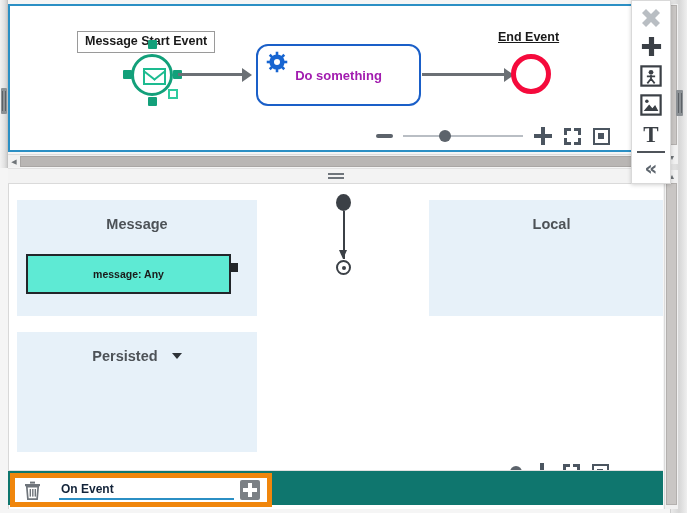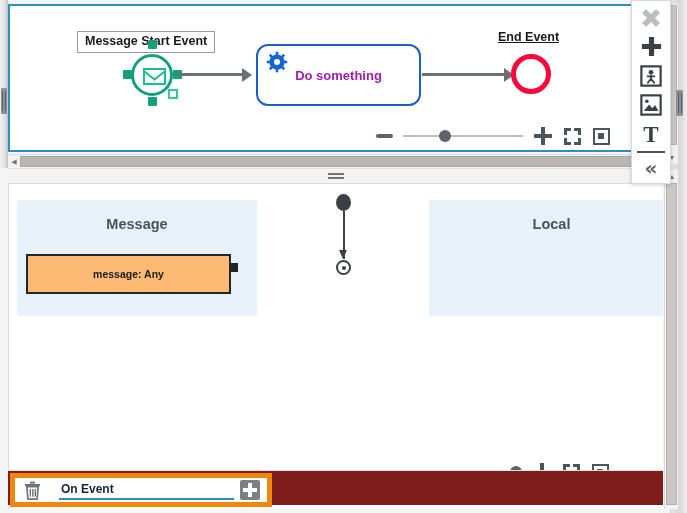--- a/index.html
+++ b/index.html
@@ -230,21 +230,21 @@
   .caret-down {
     display: inline-block;
     width: 0; height: 0;
     border-left: 5px solid transparent;
     border-right: 5px solid transparent;
     border-top: 6px solid #2e3338;
     margin-left: 10px; vertical-align: 2px;
   }
   .attr-box {
     position: absolute;
-    background: #fdba74;
+    background: #5eead4;
     border: 2.5px solid #22262a;
     padding-left: 16px;
   }
   .attr-box-label {
     position:absolute; left:0; right:0; top:50%; transform:translateY(-50%);
     text-align:center; font-size:10.5px; font-weight:bold; color:#1a1a1a;
   }
   .port {
     position:absolute; width: 9px; height: 9px; background: #22262a;
   }
@@ -269,21 +269,21 @@
   }
   .uml-final::after {
     content:""; position:absolute; left:3.5px; top:3.5px;
     width:4px;height:4px;border-radius:50%;background:#3b4046;
   }
 
   
   .bottom-toolbar {
     position: absolute; left: 8px; top: 470px;
     width: 655px; height: 35px;
-    background: #7f1d1d;
+    background: #0f766e;
     border-top: 1px solid #e0e0e0;
   }
   .highlight-box {
     position: absolute; left: 2px; top: 2px;
     width: 262px; height: 34px;
     border: 5px solid #f0860c;
     background: #fff;
     display: flex; align-items: center;
     padding: 0 5px;
   }
@@ -458,20 +458,26 @@
     </div>
     <div class="attr-box" style="left:17px; top:70px; width:205px; height:40px;">
       <div class="attr-box-label">message: Any</div>
       <div class="port" style="right:-9px; top:7px;"></div>
     </div>
 
     <div class="region" style="left:420px; top:16px; width:245px; height:116px;">
       <div class="region-title">Local</div>
     </div>
 
+    <div class="region" style="left:8px; top:148px; width:240px; height:120px;">
+      <div class="region-title with-caret">
+        <span>Persisted</span>
+        <span class="caret-down"></span>
+      </div>
+    </div>
 
     <div class="uml-initial" style="left:327px; top:10px;"></div>
     <div class="uml-line" style="left:334px; top:27px; height:48px;"></div>
     <div class="uml-arrowhead" style="left:330px; top:66px;"></div>
     <div class="uml-final" style="left:327px; top:76px;"></div>
 
     <div class="zoom-bar" style="left:366px; top:276px;">
       <div class="zc-minus"></div>
       <div class="zc-track">
         <div class="zc-thumb" id="bottom-zoom-thumb" style="left: 95%;"></div>

